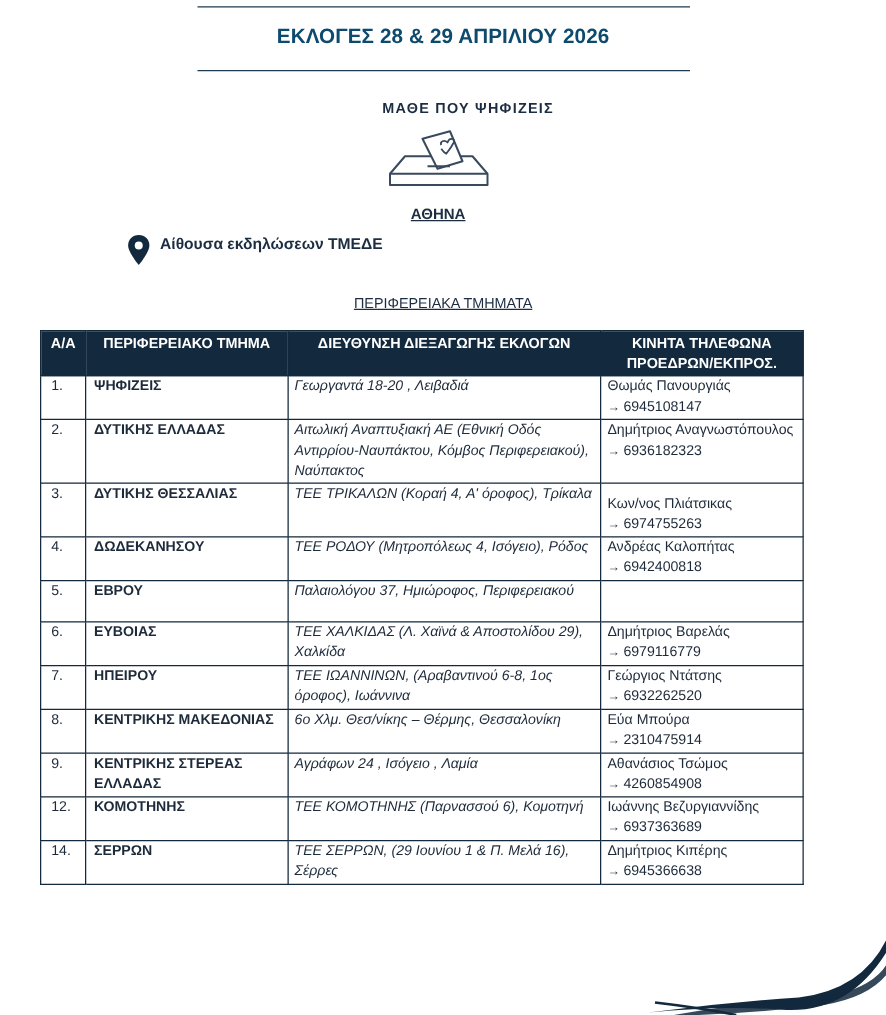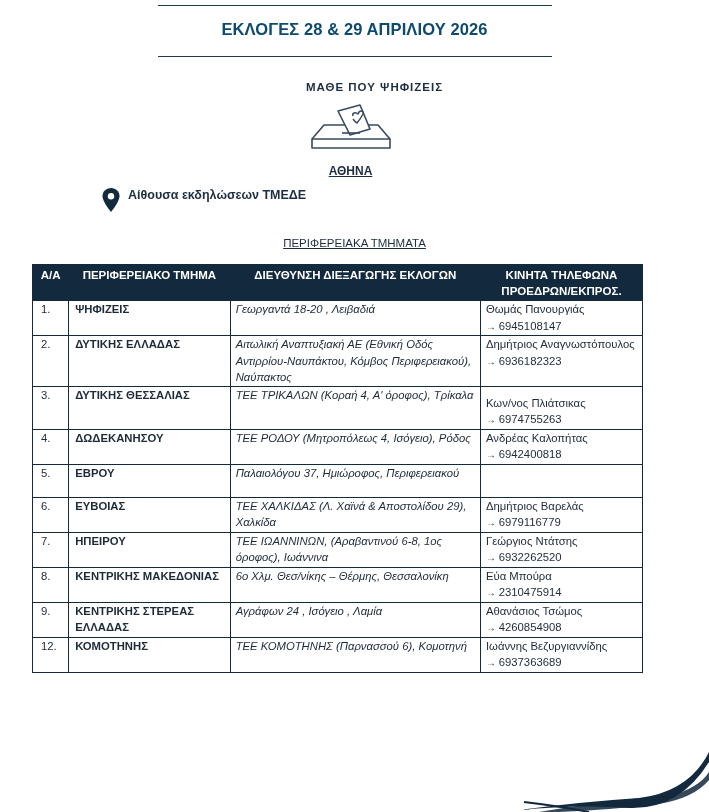--- a/index.html
+++ b/index.html
@@ -180,20 +180,29 @@
     </tr>
     <tr class="row">
       <td class="aa">12.</td>
       <td class="region">ΚΟΜΟΤΗΝΗΣ</td>
       <td class="addr">ΤΕΕ ΚΟΜΟΤΗΝΗΣ (Παρνασσού 6), Κομοτηνή</td>
       <td class="contact">
           <div>Ιωάννης Βεζυργιαννίδης</div>
           <div class="phone">6937363689</div>
         </td>
     </tr>
+    <tr class="row">
+      <td class="aa">14.</td>
+      <td class="region">ΣΕΡΡΩΝ</td>
+      <td class="addr">ΤΕΕ ΣΕΡΡΩΝ, (29 Ιουνίου 1 &amp; Π. Μελά 16), Σέρρες</td>
+      <td class="contact">
+          <div>Δημήτριος Κιπέρης</div>
+          <div class="phone">6945366638</div>
+        </td>
+    </tr>
   </tbody>
 </table>
 
 <svg class="swoosh" viewBox="0 0 190 60">
   <path d="M0 58 Q60 52 110 56 Q160 58 190 10 L190 0 Q170 40 120 46 Q60 50 0 58 Z" fill="#13293d"></path>
   <path d="M20 60 Q90 48 150 44 Q180 36 190 20 L190 28 Q175 46 140 52 Q90 58 40 60 Z" fill="#13293d" opacity="0.85"></path>
   <path d="M5 50 Q40 54 70 60" stroke="#13293d" stroke-width="2" fill="none"></path>
 </svg>
 
 </body></html>

